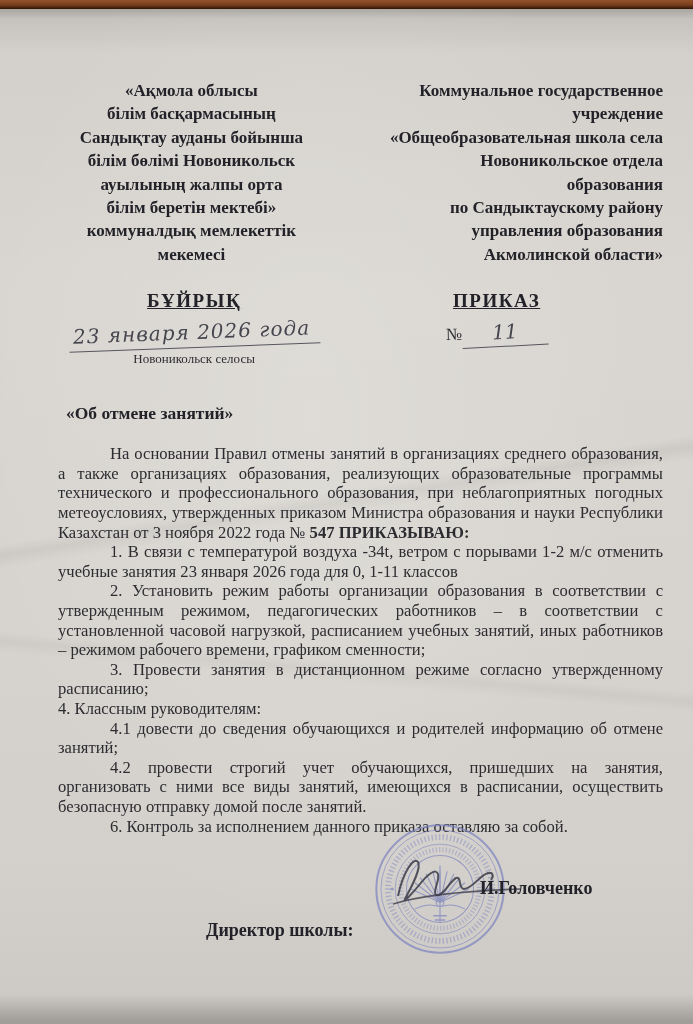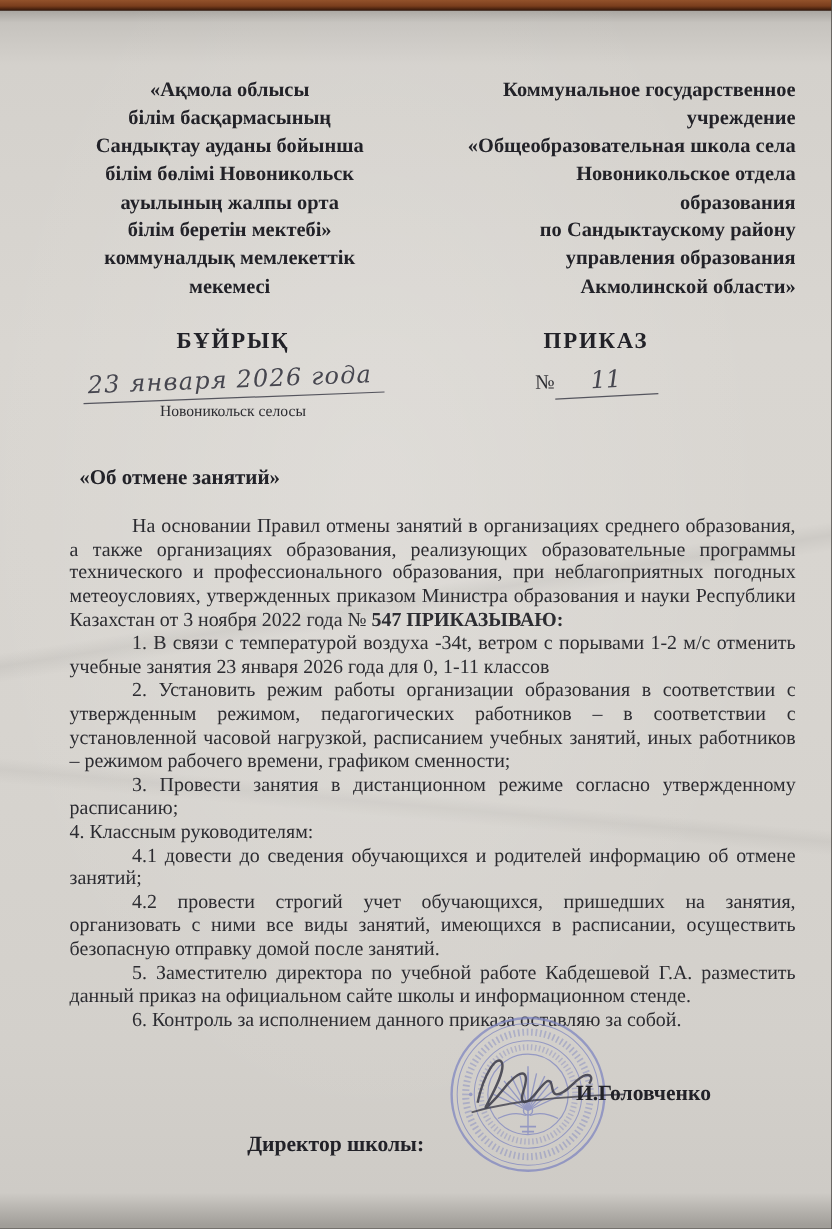--- a/index.html
+++ b/index.html
@@ -19,30 +19,30 @@
   }
   .paper{
     position:absolute;top:9px;left:0;right:0;bottom:0;
     background:
       radial-gradient(ellipse at 45% 40%, rgba(255,255,255,.16), rgba(255,255,255,0) 62%),
       linear-gradient(171deg, rgba(0,0,0,0) 47.6%, rgba(0,0,0,.05) 48.6%, rgba(0,0,0,0) 49.8%),
       linear-gradient(185deg, rgba(0,0,0,0) 63.5%, rgba(0,0,0,.04) 64.4%, rgba(0,0,0,0) 65.5%),
       linear-gradient(180deg,#a9a6a1 0px,#c6c3be 10px,#d4d1cc 45px,#d9d6d1 280px,#d7d4cf 600px,#d3d0cb 860px,#cecbc6 985px,#a19e99 1012px);
     color:#2c2c31;
   }
-  .content{padding:54px 30px 0 58px;}
+  .content{padding:70px 30px 0 58px;}
 
   
   .header-row{display:flex;}
   .hcol{font-weight:bold;text-align:center;font-size:17px;line-height:23.4px;white-space:pre-line;color:#222228;}
   .hcol.left{width:45%;padding-right:8px;}
   .hcol.right{width:55%;padding-left:4px;text-align:right;}
 
   .order-row{display:flex;margin-top:24px;}
-  .ocell{text-align:center;font-weight:bold;font-size:19px;letter-spacing:1.5px;color:#222228;}
+  .ocell{text-align:center;font-weight:bold;font-size:19px;letter-spacing:1.5px;color:#222228;text-decoration:underline;}
   .ocell.left{width:45%;}
   .ocell.right{width:55%;}
 
   .meta-row{display:flex;margin-top:8px;}
   .mcell{text-align:center;}
   .mcell.left{width:45%;}
   .mcell.right{width:55%;}
   .handwriting{
     display:inline-block;
     font-family:"DejaVu Serif","Liberation Serif",serif;
@@ -137,21 +137,20 @@
       <div class="subject">«Об отмене занятий»</div>
 
       <div class="doc-body">
         <p><span>На основании Правил отмены занятий в организациях среднего образования, а также организациях образования, реализующих образовательные программы технического и профессионального образования, при неблагоприятных погодных метеоусловиях, утвержденных приказом Министра образования и науки Республики Казахстан от 3 ноября 2022 года № </span><span class="bold">547 ПРИКАЗЫВАЮ:</span></p>
         <p>1. В связи с температурой воздуха -34t, ветром с порывами 1-2 м/с отменить учебные занятия 23 января 2026 года для 0, 1-11  классов</p>
         <p>2. Установить режим работы организации образования в соответствии с утвержденным режимом, педагогических работников – в соответствии с установленной часовой нагрузкой, расписанием учебных занятий, иных работников – режимом рабочего времени, графиком сменности;</p>
         <p>3. Провести занятия в дистанционном режиме согласно утвержденному расписанию;</p>
         <p class="no-indent">4. Классным руководителям:</p>
         <p>4.1 довести до сведения обучающихся и родителей информацию об отмене занятий;</p>
         <p>4.2 провести строгий учет обучающихся, пришедших на занятия, организовать с ними все виды занятий, имеющихся в расписании, осуществить безопасную отправку домой после занятий.</p>
-        <p>5. Заместителю директора по учебной работе Кабдешевой Г.А. разместить данный приказ на официальном сайте школы и информационном стенде.</p>
         <p>6. Контроль за исполнением данного приказа оставляю за собой.</p>
       </div>
 
       <div class="sig-row">
         <div class="stamp-wrap">
           <svg viewBox="0 0 160 160" width="134" height="134">
             <g stroke="#7d84c0" fill="none" opacity="0.72">
               <circle cx="80" cy="80" r="76" stroke-width="2.4"></circle>
               <circle cx="80" cy="80" r="70.5" stroke-width="1"></circle>
               <circle cx="80" cy="80" r="62" stroke-width="7" stroke-dasharray="1.7 2.7" opacity="0.62"></circle>

